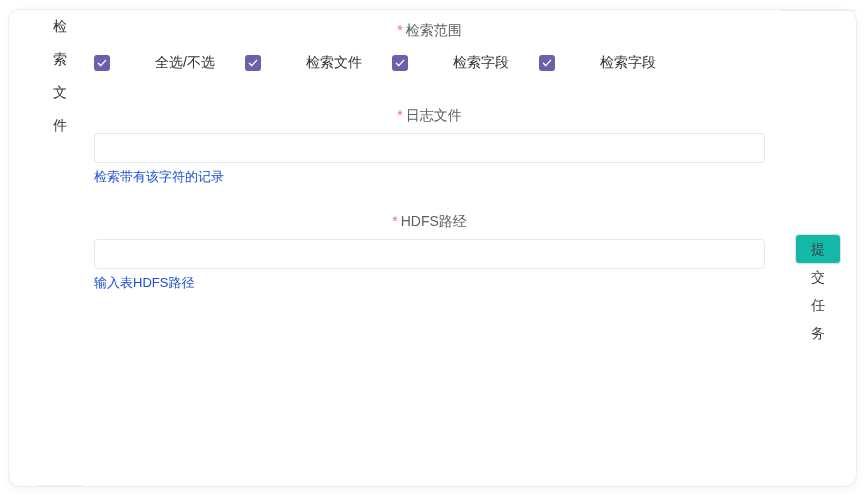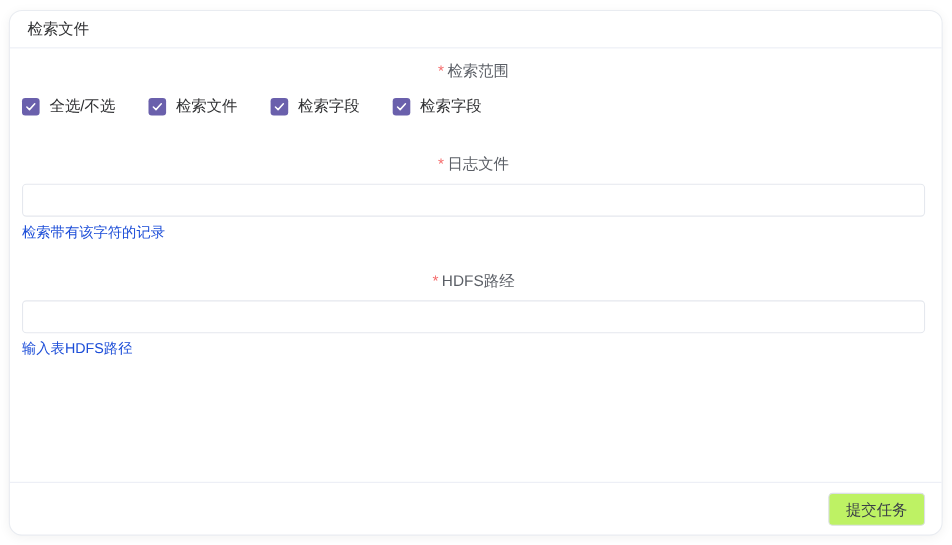--- a/index.html
+++ b/index.html
@@ -12,21 +12,22 @@
     overflow: hidden;
   }
   .card {
     position: absolute;
     left: 8px; top: 9px; right: 8px; bottom: 8px;
     background: #fff;
     border: 1px solid #e9ecf1;
     border-radius: 12px;
     box-shadow: 0 2px 10px rgba(0,0,0,0.05);
     display: flex;
-    flex-direction: column;
+    flex-direction: row;
+    padding-left: 28px;
   }
   .card-header {
     flex: 0 0 34px;
     line-height: 33px;
     padding: 0 16px;
     border-bottom: 1px solid #ebeef5;
     color: #303133;
     font-size: 14px;
   }
   .card-body {
@@ -67,20 +68,21 @@
     display: inline-flex;
     align-items: center;
     justify-content: center;
     margin-right: 9px;
   }
   .checkbox-box svg { display: block; }
   .checkbox-text {
     color: #303133;
     font-size: 14px;
     line-height: 17px;
+    margin-left: 36px;
   }
   
   .text-input {
     display: block;
     width: 100%;
     height: 30px;
     border: 1px solid #e5e8ee;
     border-radius: 4px;
     background: #fff;
     padding: 0 10px;
@@ -107,21 +109,21 @@
     flex: 0 0 48px;
     border-top: 1px solid #ebeef5;
     display: flex;
     align-items: center;
     justify-content: flex-end;
     padding: 0 15px;
   }
   .submit-btn {
     height: 30px;
     padding: 0 15px;
-    background: #bef264;
+    background: #14b8a6;
     border: 1px solid #dcdfe6;
     border-radius: 4px;
     font-size: 14px;
     color: #3b3f48;
     font-family: inherit;
     cursor: pointer;
     line-height: 28px;
   }
 </style>
 </head>

